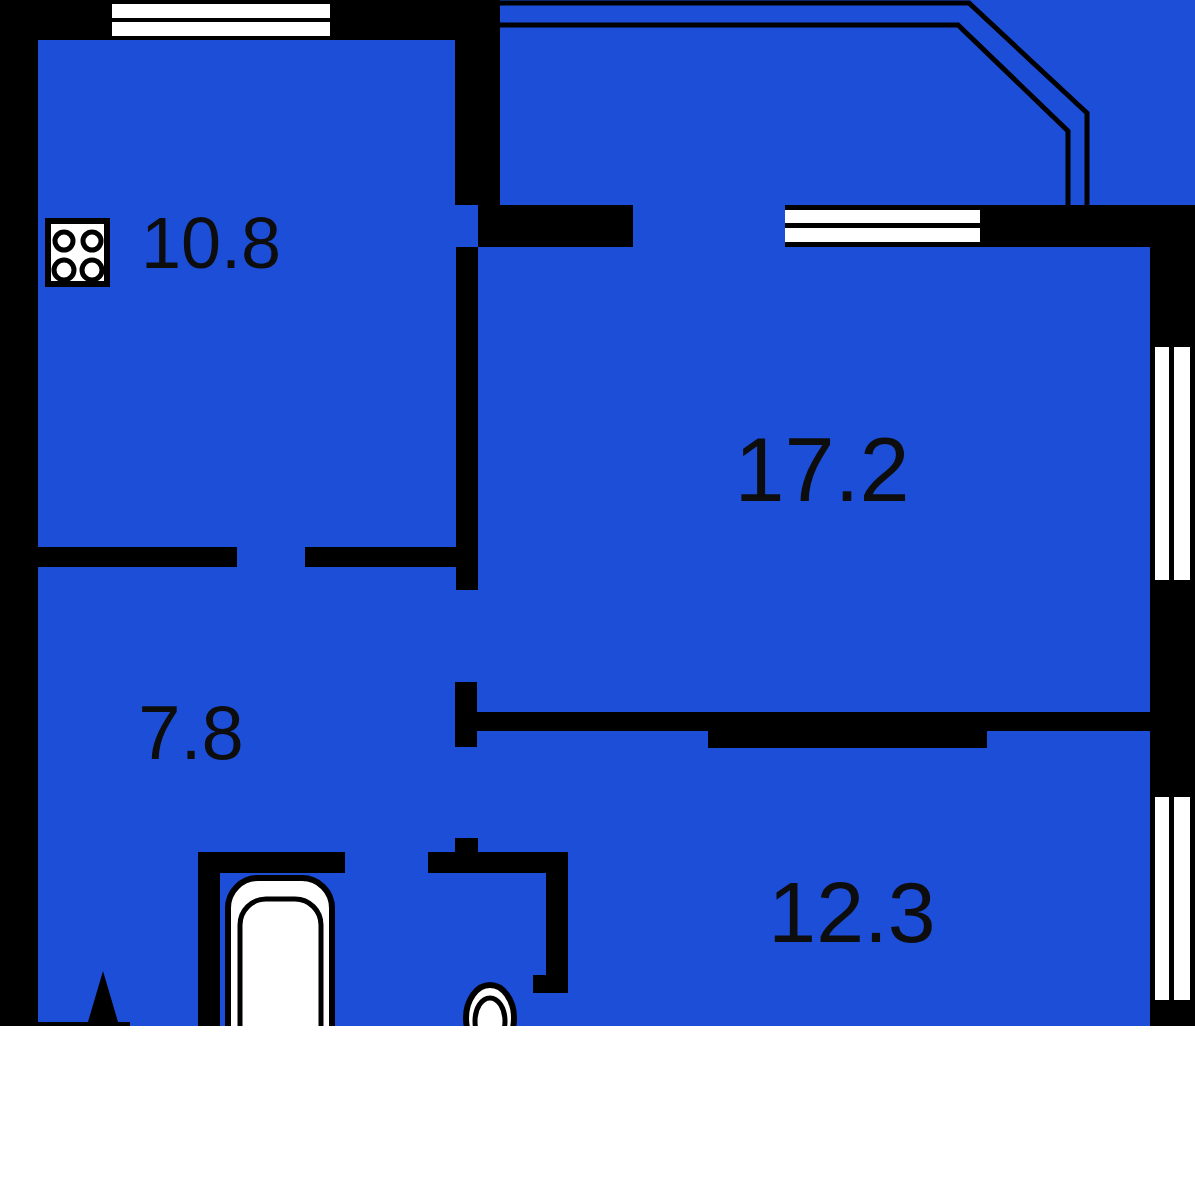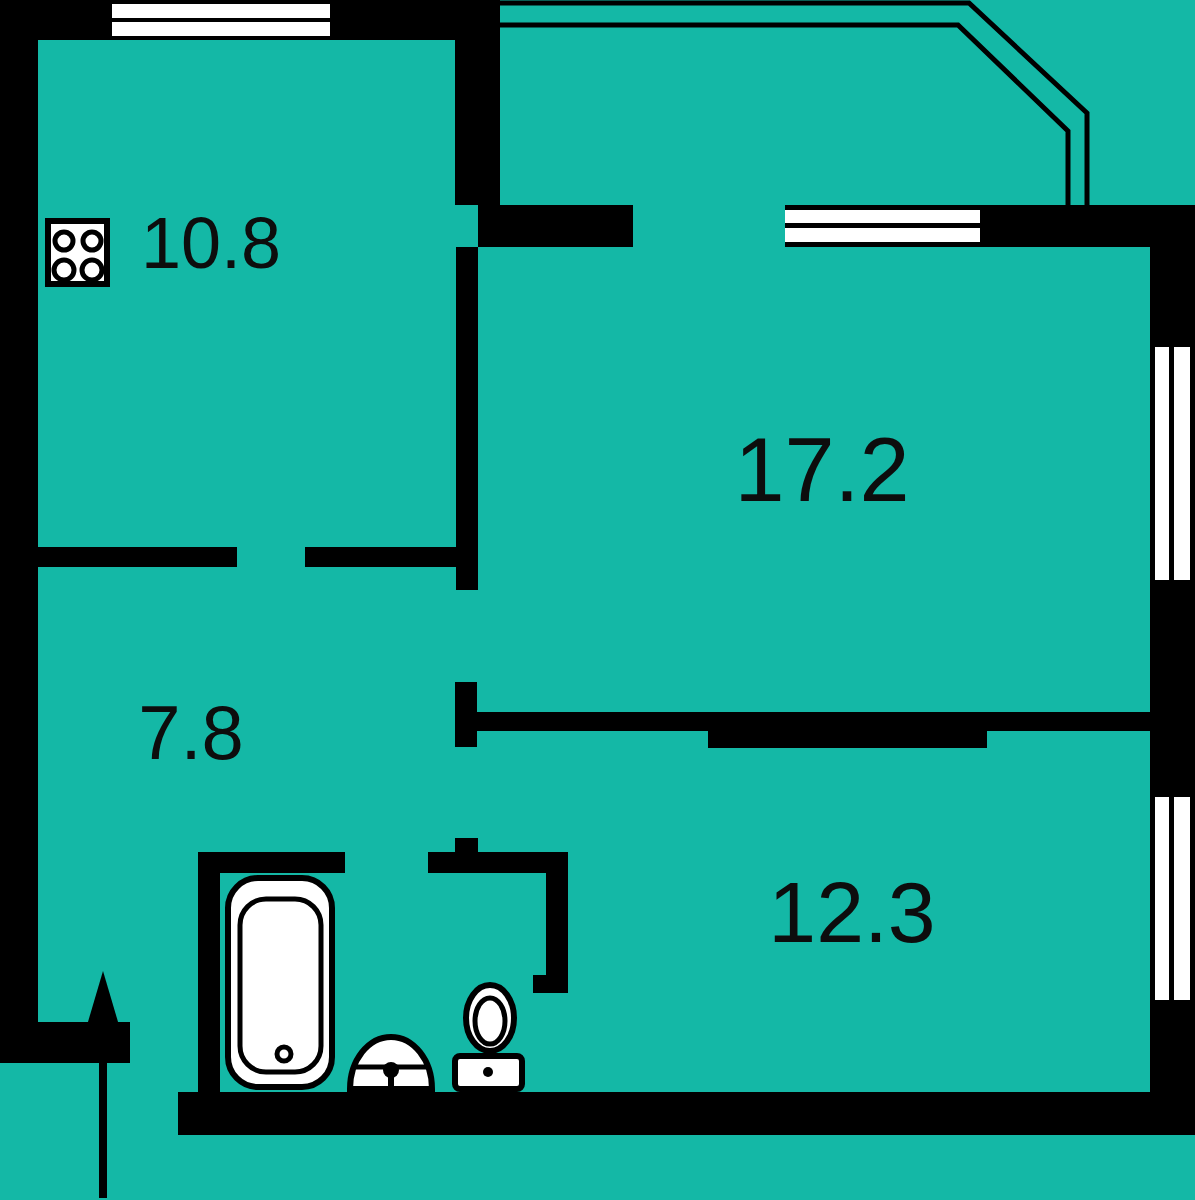--- a/index.html
+++ b/index.html
@@ -1,20 +1,20 @@
 <!DOCTYPE html>
 <html><head>
 <meta charset="utf-8">
 <style>
   html, body { margin: 0; padding: 0; background: #ffffff; }
   #stage {
     position: relative;
     width: 1195px;
-    height: 1200px;
-    background: #14b8a6;
+    height: 1026px;
+    background: #1d4ed8;
     overflow: hidden;
     font-family: "Liberation Sans", sans-serif;
   }
   #plan-svg { display: block; width: 1195px; height: 1200px; }
   text {
     font-family: "Liberation Sans", "DejaVu Sans", sans-serif;
     font-weight: 400;
   }
 </style>
 </head>

